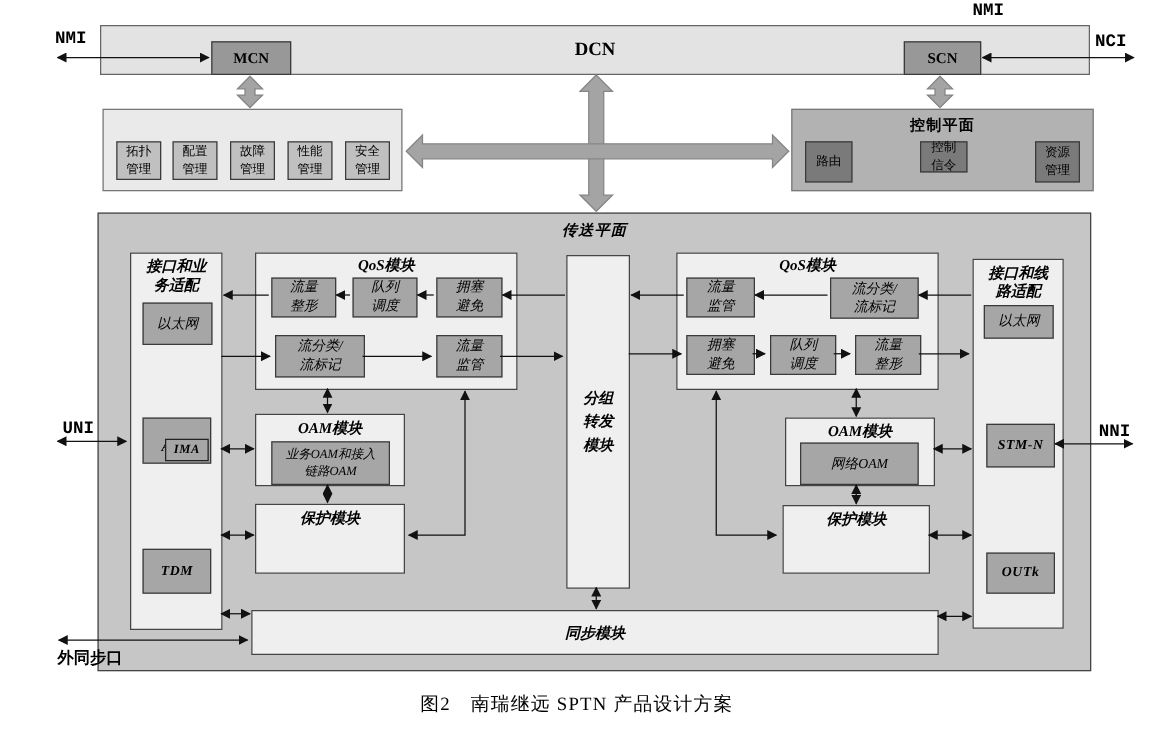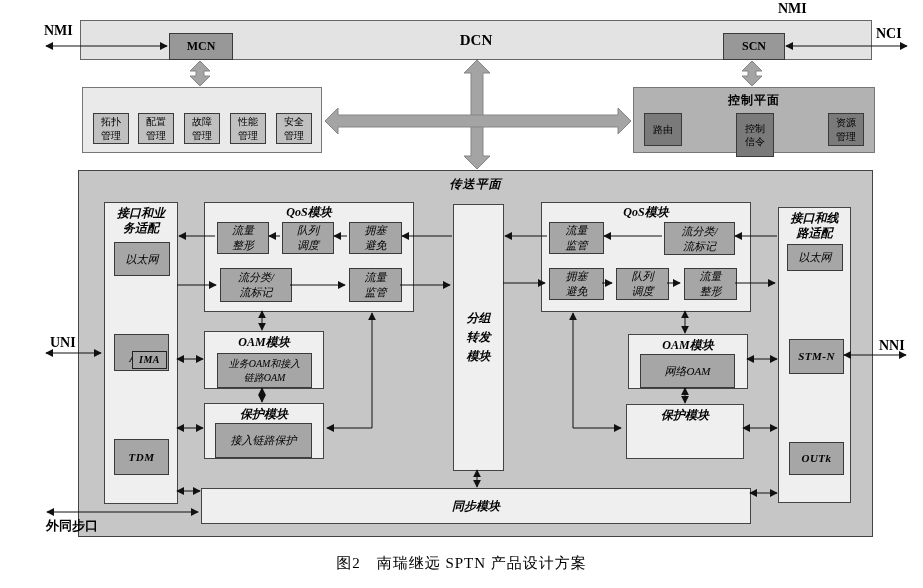--- a/index.html
+++ b/index.html
@@ -1,19 +1,19 @@
 <!DOCTYPE html>
 <html style="--page_bg: #ffffff; --dcn_bar_bg: #e3e3e3; --node_bg: #989898; --mgmt_bg: #eaeaea; --mgmt_item_bg: #c0c0c0; --ctrl_bg: #b2b2b2; --ctrl_item_bg: #7a7a7a; --transport_bg: #c6c6c6; --module_bg: #efefef; --func_bg: #a6a6a6; --thick_arrow: #a4a4a4; --thick_arrow_edge: #858585;"><head>
 <meta charset="utf-8">
 <style>
   html,body{margin:0;padding:0;background:#fff;}
   body{font-family:"Liberation Serif","DejaVu Serif",serif;color:#000;}
   .canvas{position:relative;width:923px;height:588px;background:var(--page_bg,#fff);overflow:hidden;}
   .abs{position:absolute;}
-  .lbl{font-weight:bold;font-size:14px;line-height:1;}
+  .lbl{font-weight:bold;font-size:14px;line-height:1;font-family:Liberation Mono, monospace;}
   .bar{background:var(--dcn_bar_bg,#e3e3e3);border:1px solid #666;box-sizing:border-box;}
   .dcn-lbl{position:absolute;left:0;right:0;top:11px;text-align:center;font-weight:bold;font-size:15px;}
   .node{background:var(--node_bg,#989898);border:1px solid #3a3a3a;box-sizing:border-box;display:flex;align-items:center;justify-content:center;font-weight:bold;font-size:12px;}
   .plane{box-sizing:border-box;border:1px solid #777;}
   .mgmt{background:var(--mgmt_bg,#eaeaea);}
   .ctrl{background:var(--ctrl_bg,#b2b2b2);}
   .plane-title{text-align:center;font-size:12px;font-weight:600;margin-top:4px;letter-spacing:1px;}
   .func{position:absolute;box-sizing:border-box;border:1px solid #3a3a3a;display:flex;align-items:center;justify-content:center;text-align:center;font-size:11px;line-height:1.35;white-space:pre-line;background:var(--func_bg,#a6a6a6);}
   .mgmt-item{background:var(--mgmt_item_bg,#c0c0c0);font-size:10px;}
   .ctrl-item{background:var(--ctrl_item_bg,#7a7a7a);font-size:10px;}
@@ -50,21 +50,21 @@
 管理</div>
     <div class="func mgmt-item" style="left:147px;top:25px;width:36px;height:31px">性能
 管理</div>
     <div class="func mgmt-item" style="left:193px;top:25px;width:36px;height:31px">安全
 管理</div>
   </div>
 
   <div class="plane ctrl abs" style="left:633px;top:87px;width:242px;height:66px">
     <div class="plane-title">控制平面</div>
     <div class="func ctrl-item" style="left:10px;top:25px;width:38px;height:33px">路由</div>
-    <div class="func ctrl-item" style="left:102px;top:25px;width:38px;height:44px">控制
+    <div class="func ctrl-item" style="left:102px;top:25px;width:38px;height:25px">控制
 信令</div>
     <div class="func ctrl-item" style="left:194px;top:25px;width:36px;height:33px">资源
 管理</div>
   </div>
 
   <div class="transport abs" style="left:78px;top:170px;width:795px;height:367px">
     <div class="plane-title" style="margin-top:5px">传送平面</div>
 
     <div class="module" style="left:25px;top:31px;width:74px;height:302px">
       <div class="module-title">接口和业
@@ -110,21 +110,20 @@
     </div>
 
     <div class="module" style="left:125px;top:160px;width:120px;height:58px">
       <div class="module-title">OAM模块</div>
       <div class="func" style="left:12px;top:21px;width:95px;height:35px;font-size:10px">业务OAM和接入
 链路OAM</div>
     </div>
 
     <div class="module" style="left:125px;top:232px;width:120px;height:56px">
       <div class="module-title">保护模块</div>
-      <div class="func" style="left:10px;top:19px;width:97px;height:35px">接入链路保护</div>
     </div>
 
     <div class="module" style="left:549px;top:163px;width:120px;height:55px">
       <div class="module-title">OAM模块</div>
       <div class="func" style="left:11px;top:19px;width:95px;height:34px">网络OAM</div>
     </div>
 
     <div class="module" style="left:547px;top:233px;width:118px;height:55px">
       <div class="module-title">保护模块</div>
     </div>

